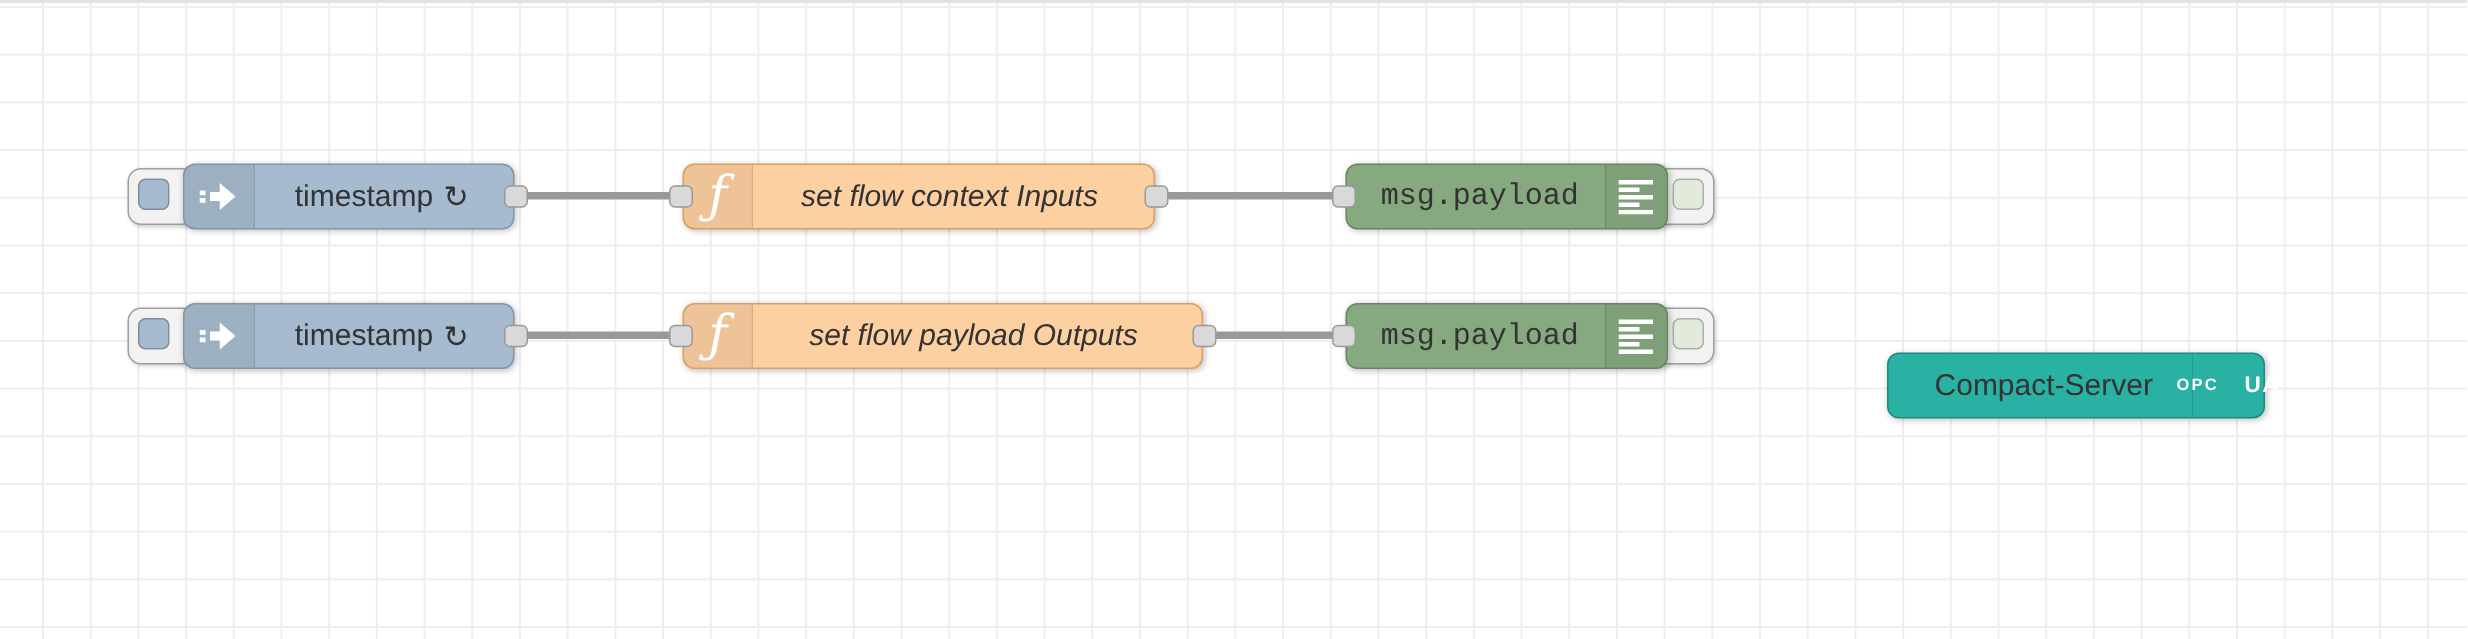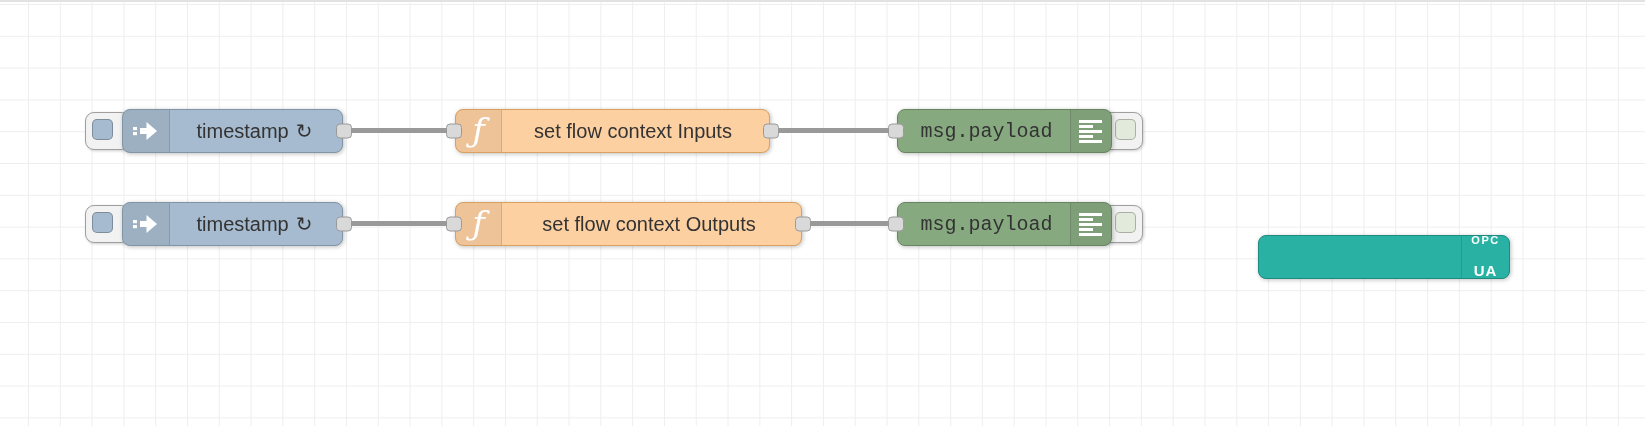--- a/index.html
+++ b/index.html
@@ -54,21 +54,21 @@
     padding-bottom:3px;
   }
 
   
   .node-label{
     position:absolute;top:0;bottom:0;
     display:flex;align-items:center;justify-content:center;
     font-size:20px;color:var(--label-text,#333333);
     white-space:nowrap;
   }
-  .node-label.italic{}
+  .node-label.italic{font-style:italic;}
   .repeat{margin-left:7px;font-size:20px;}
 
   
   .port{
     position:absolute;top:50%;transform:translateY(-50%);
     width:16px;height:15px;border-radius:4px;
     background:var(--port-fill,#d9d9d9);
     border:1.5px solid var(--port-border,#999999);
     box-sizing:border-box;z-index:3;
   }
@@ -92,21 +92,21 @@
     border-radius:5px;border:1px solid rgba(0,0,0,0.25);
     box-sizing:border-box;
   }
   .side-button.left  .side-button-inner{left:6px;background:var(--inject-fill,#a6bbcf);}
   .side-button.right .side-button-inner{right:6px;background:var(--toggle-inner,#e2eadc);}
 
   
   .opcua-badge{
     position:absolute;right:0;top:0;bottom:0;width:47px;
     border-left:1px solid rgba(0,0,0,0.12);
-    display:flex;flex-direction:column;align-items:center;justify-content:center;
+    display:flex;align-items:center;justify-content:center;
     color:#fff;border-radius:0 6px 6px 0;gap:17px;
   }
   .opcua-badge .top{font-size:11px;font-weight:bold;letter-spacing:1.5px;line-height:1;}
   .opcua-badge .bottom{font-size:15px;font-weight:bold;letter-spacing:1px;line-height:1.05;}
 </style>
 </head>
 <body>
 
 <div class="canvas">
 
@@ -183,21 +183,21 @@
       </div>
     </div>
     <div class="port port-out"></div>
   </div>
 
   <div class="node-wrap" style="left:455px;top:200px;width:347px;">
     <div class="node-body function-body">
       <div class="icon-region left" style="width:45px;">
         <span class="fn-glyph">ƒ</span>
       </div>
-      <div class="node-label italic" style="left:45px;right:4px;">set flow context Outputs</div>
+      <div class="node-label italic" style="left:45px;right:4px;">set flow payload Outputs</div>
     </div>
     <div class="port port-in"></div>
     <div class="port port-out"></div>
   </div>
 
   <div class="node-wrap" style="left:897px;top:200px;width:215px;">
     <div class="side-button right">
       <div class="side-button-inner"></div>
     </div>
     <div class="node-body debug-body">
@@ -214,16 +214,17 @@
     </div>
     <div class="port port-in"></div>
   </div>
 
   <div class="node-wrap" style="left:1258px;top:233px;width:252px;">
     <div class="node-body server-body">
       <div class="opcua-badge">
         <span class="top">OPC</span>
         <span class="bottom">UA</span>
       </div>
+      <div class="node-label" style="left:4px;right:47px;">Compact-Server</div>
     </div>
   </div>
 
 </div>
 
 </body></html>

